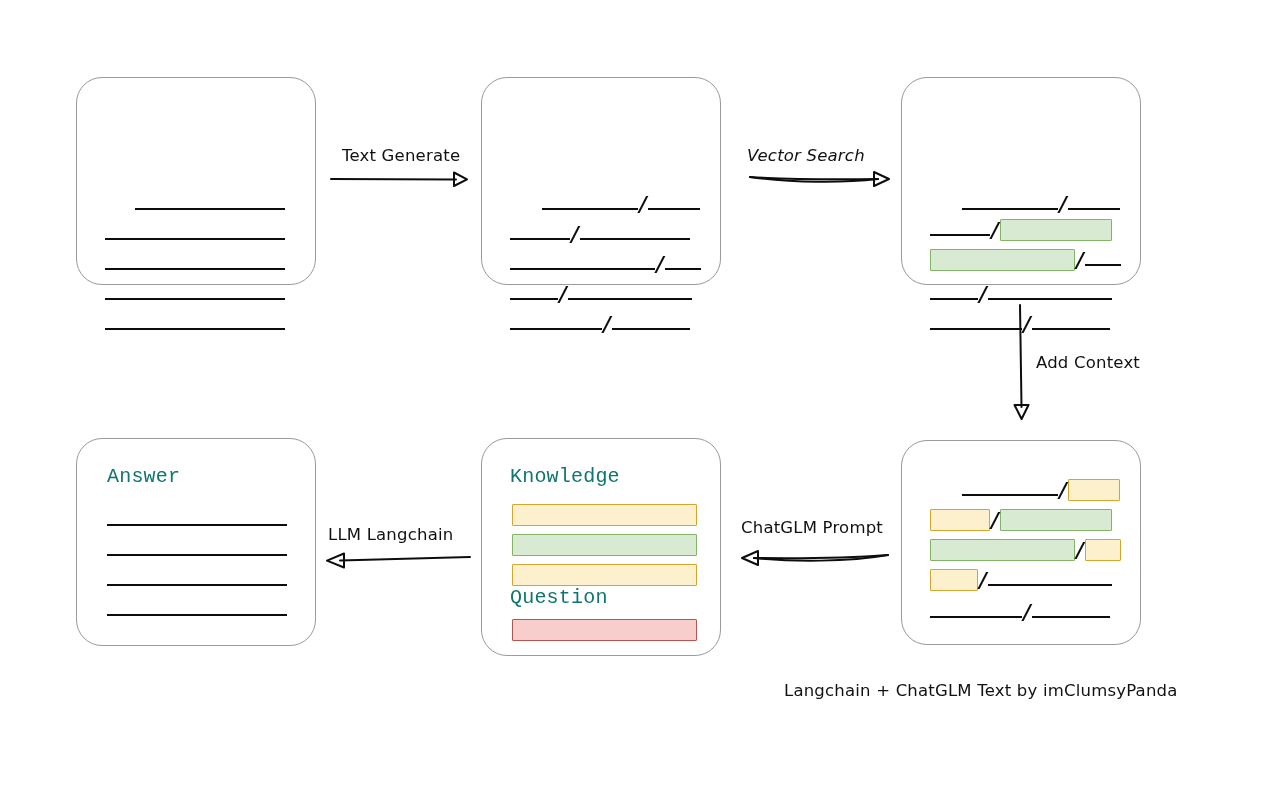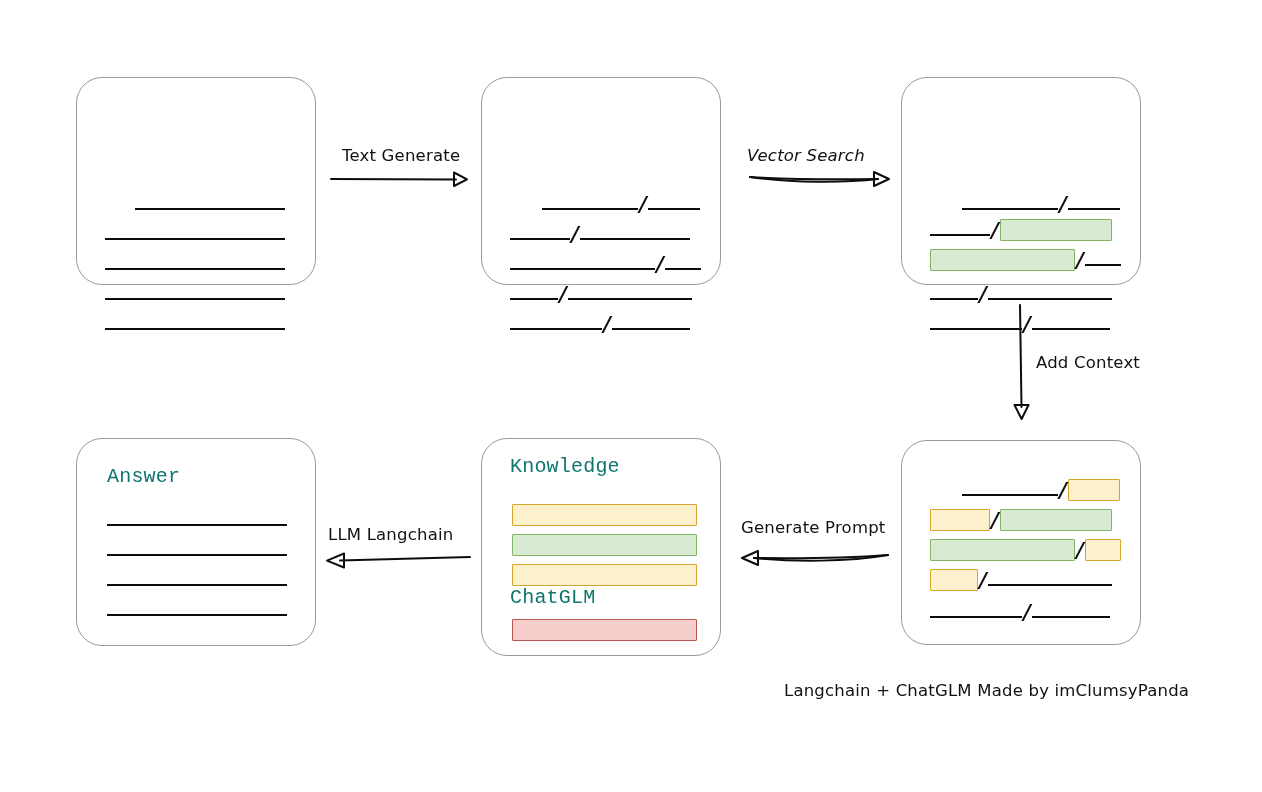--- a/index.html
+++ b/index.html
@@ -220,27 +220,27 @@
         </div>
         <div class="line-row" style="left: 28px; top: 160px;">
           <span class="seg rule" style="width: 92px;"></span>
           <span class="slash">/</span>
           <span class="seg rule" style="width: 78px;"></span>
         </div>
       </div>
   </div>
 
   <div class="doc-box" style="left:481px; top:438px; width:240px; height:218px;">
-    <div class="box-title" style="left:28px; top:16px;">Knowledge</div>
+    <div class="box-title" style="left:28px; top:26px;">Knowledge</div>
     <div class="chips">
         <div class="wide-chip" style="left: 30px; top: 65px; width: 185px; background: rgb(253, 240, 205); border-color: rgb(214, 165, 46);"></div>
         <div class="wide-chip" style="left: 30px; top: 95px; width: 185px; background: rgb(217, 234, 211); border-color: rgb(130, 179, 102);"></div>
         <div class="wide-chip" style="left: 30px; top: 125px; width: 185px; background: rgb(253, 240, 205); border-color: rgb(214, 165, 46);"></div>
       </div>
-    <div class="box-title" style="left:28px; top:147px;">ChatGLM</div>
+    <div class="box-title" style="left:28px; top:147px;">Question</div>
     <div class="chips">
         <div class="wide-chip" style="left: 30px; top: 180px; width: 185px; background: rgb(248, 206, 204); border-color: rgb(184, 84, 80);"></div>
       </div>
   </div>
 
   <div class="doc-box" style="left:76px; top:438px; width:240px; height:208px;">
     <div class="box-title" style="left:30px; top:26px;">Answer</div>
     <div class="rows">
         <div class="line-row" style="left: 30px; top: 70px;">
           <span class="seg rule" style="width: 180px;"></span>
@@ -269,28 +269,28 @@
     <path d="M2,11 C45,13.5 95,13.5 130,13" stroke="#0d0d0d" stroke-width="2" fill="none" stroke-linecap="round"></path>
     <path d="M126,6 L141,13 L126,20 Z" fill="none" stroke="#0d0d0d" stroke-width="2" stroke-linejoin="round"></path>
   </svg>
 
   <div class="arrow-label" style="left:1036px; top:353px;text-align:center;">Add Context</div>
   <svg class="arrow-svg" style="left:1009px; top:303px;" width="26" height="118" viewBox="0 0 26 118">
     <path d="M11,2 L12.5,104" stroke="#0d0d0d" stroke-width="2" fill="none" stroke-linecap="round"></path>
     <path d="M5.5,102 L12.6,116 L19.5,102 Z" fill="none" stroke="#0d0d0d" stroke-width="2" stroke-linejoin="round"></path>
   </svg>
 
-  <div class="arrow-label" style="left:741px; top:518px;">Generate Prompt</div>
+  <div class="arrow-label" style="left:741px; top:518px;">ChatGLM Prompt</div>
   <svg class="arrow-svg" style="left:738px; top:546px;" width="152" height="24" viewBox="0 0 152 24">
     <path d="M150,9 C110,16 55,16 16,12" stroke="#0d0d0d" stroke-width="2" fill="none" stroke-linecap="round"></path>
     <path d="M150,9 C110,12 55,12.5 16,12" stroke="#0d0d0d" stroke-width="2" fill="none" stroke-linecap="round"></path>
     <path d="M20,5 L4,12 L20,19 Z" fill="none" stroke="#0d0d0d" stroke-width="2" stroke-linejoin="round"></path>
   </svg>
 
   <div class="arrow-label" style="left:328px; top:525px;">LLM Langchain</div>
   <svg class="arrow-svg" style="left:320px; top:548px;" width="152" height="24" viewBox="0 0 152 24">
     <path d="M150,9 L20,12.5" stroke="#0d0d0d" stroke-width="2" fill="none" stroke-linecap="round"></path>
     <path d="M24,5.5 L7,12.6 L24,19.5 Z" fill="none" stroke="#0d0d0d" stroke-width="2" stroke-linejoin="round"></path>
   </svg>
 
-  <div class="caption" style="left:784px; top:681px;">Langchain + ChatGLM Made by imClumsyPanda</div>
+  <div class="caption" style="left:784px; top:681px;">Langchain + ChatGLM Text by imClumsyPanda</div>
 
 </div>
 
 </body></html>

